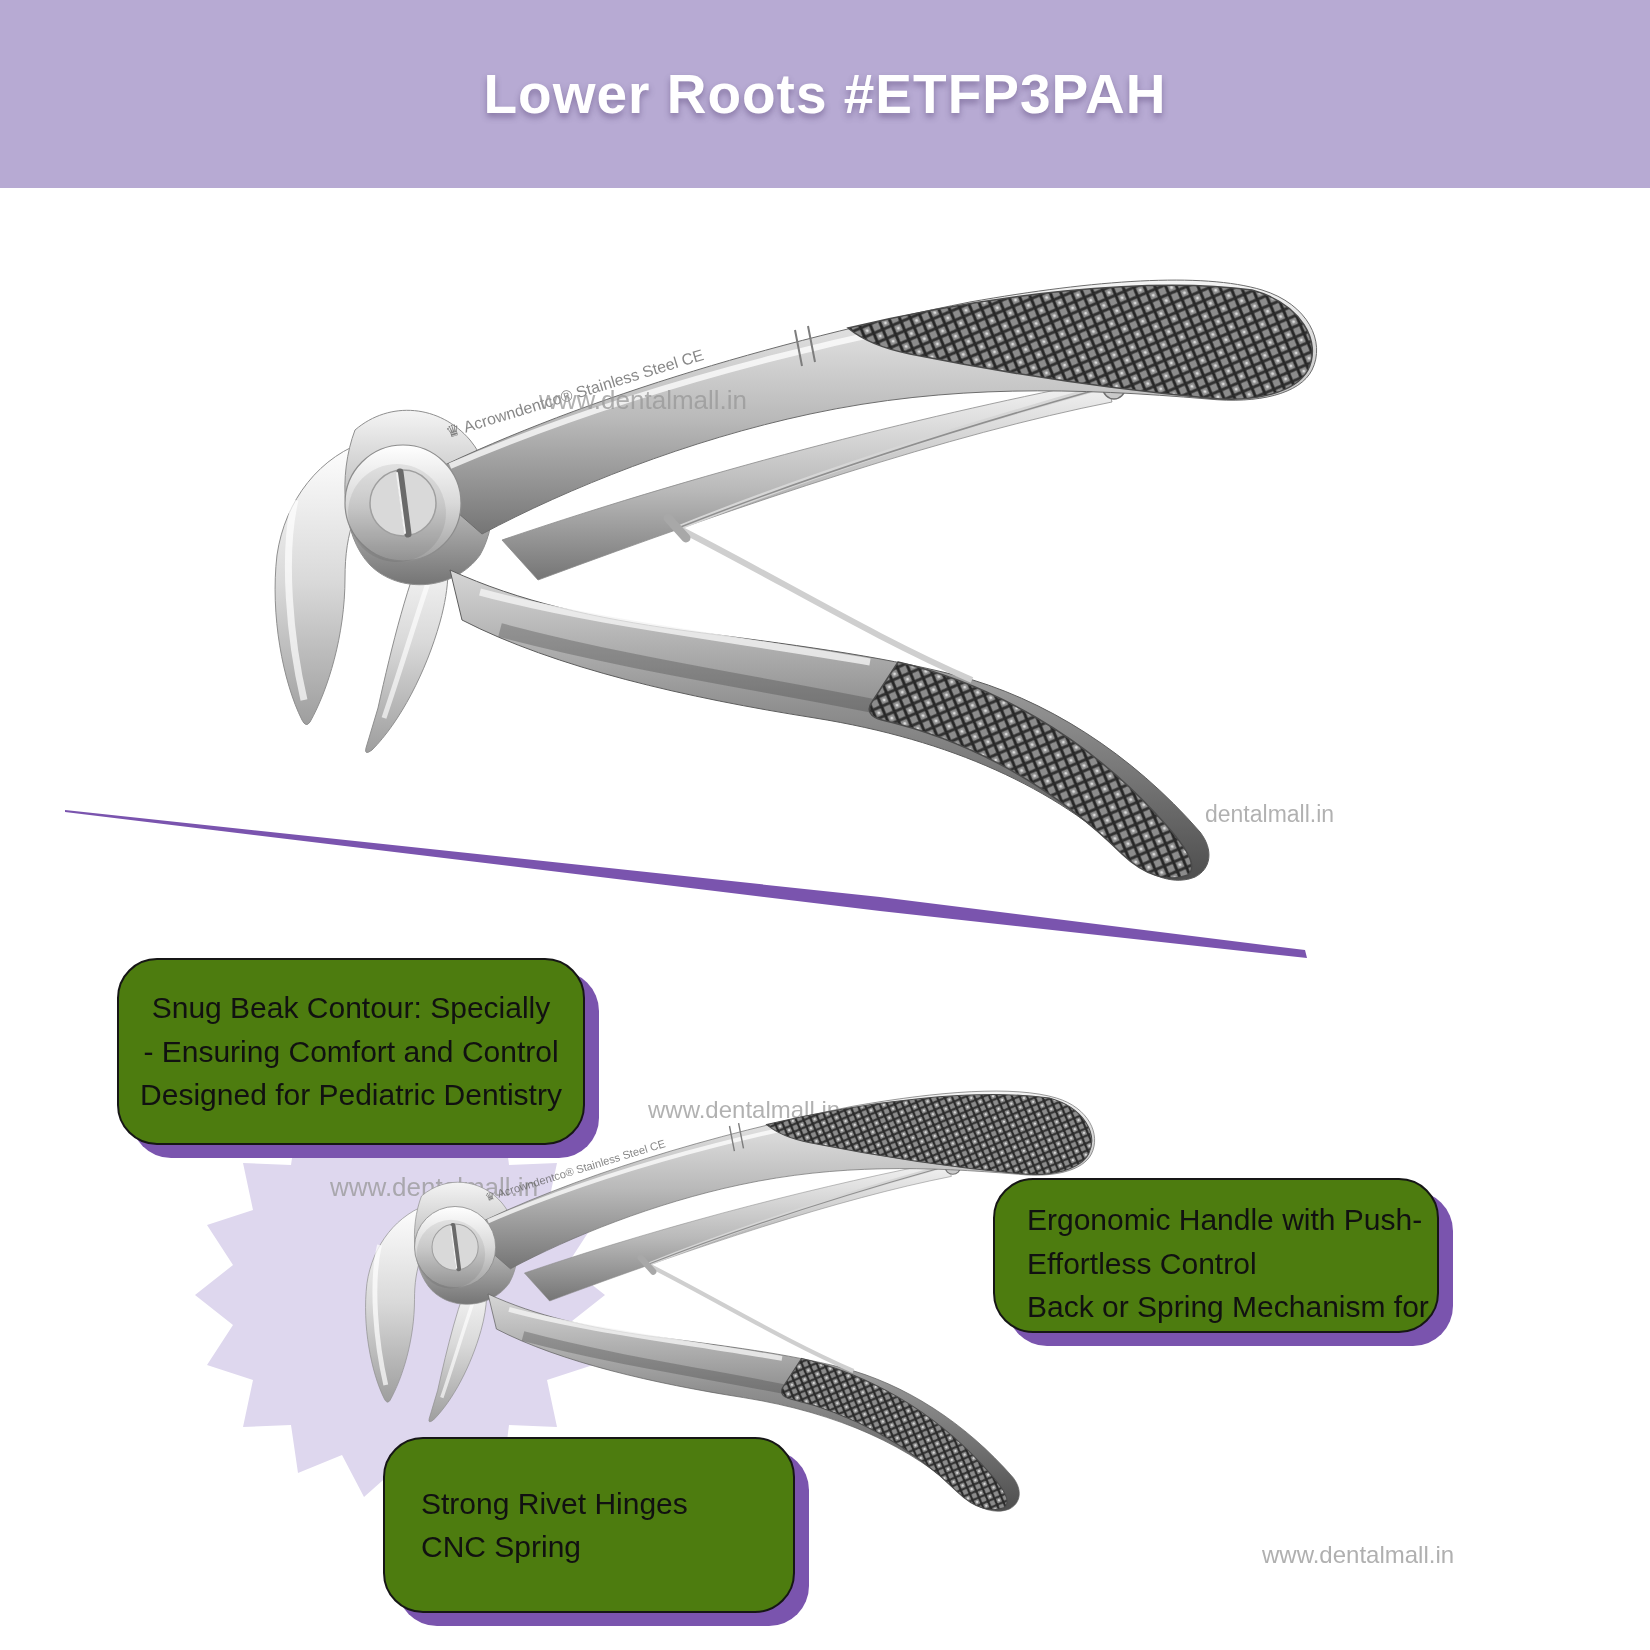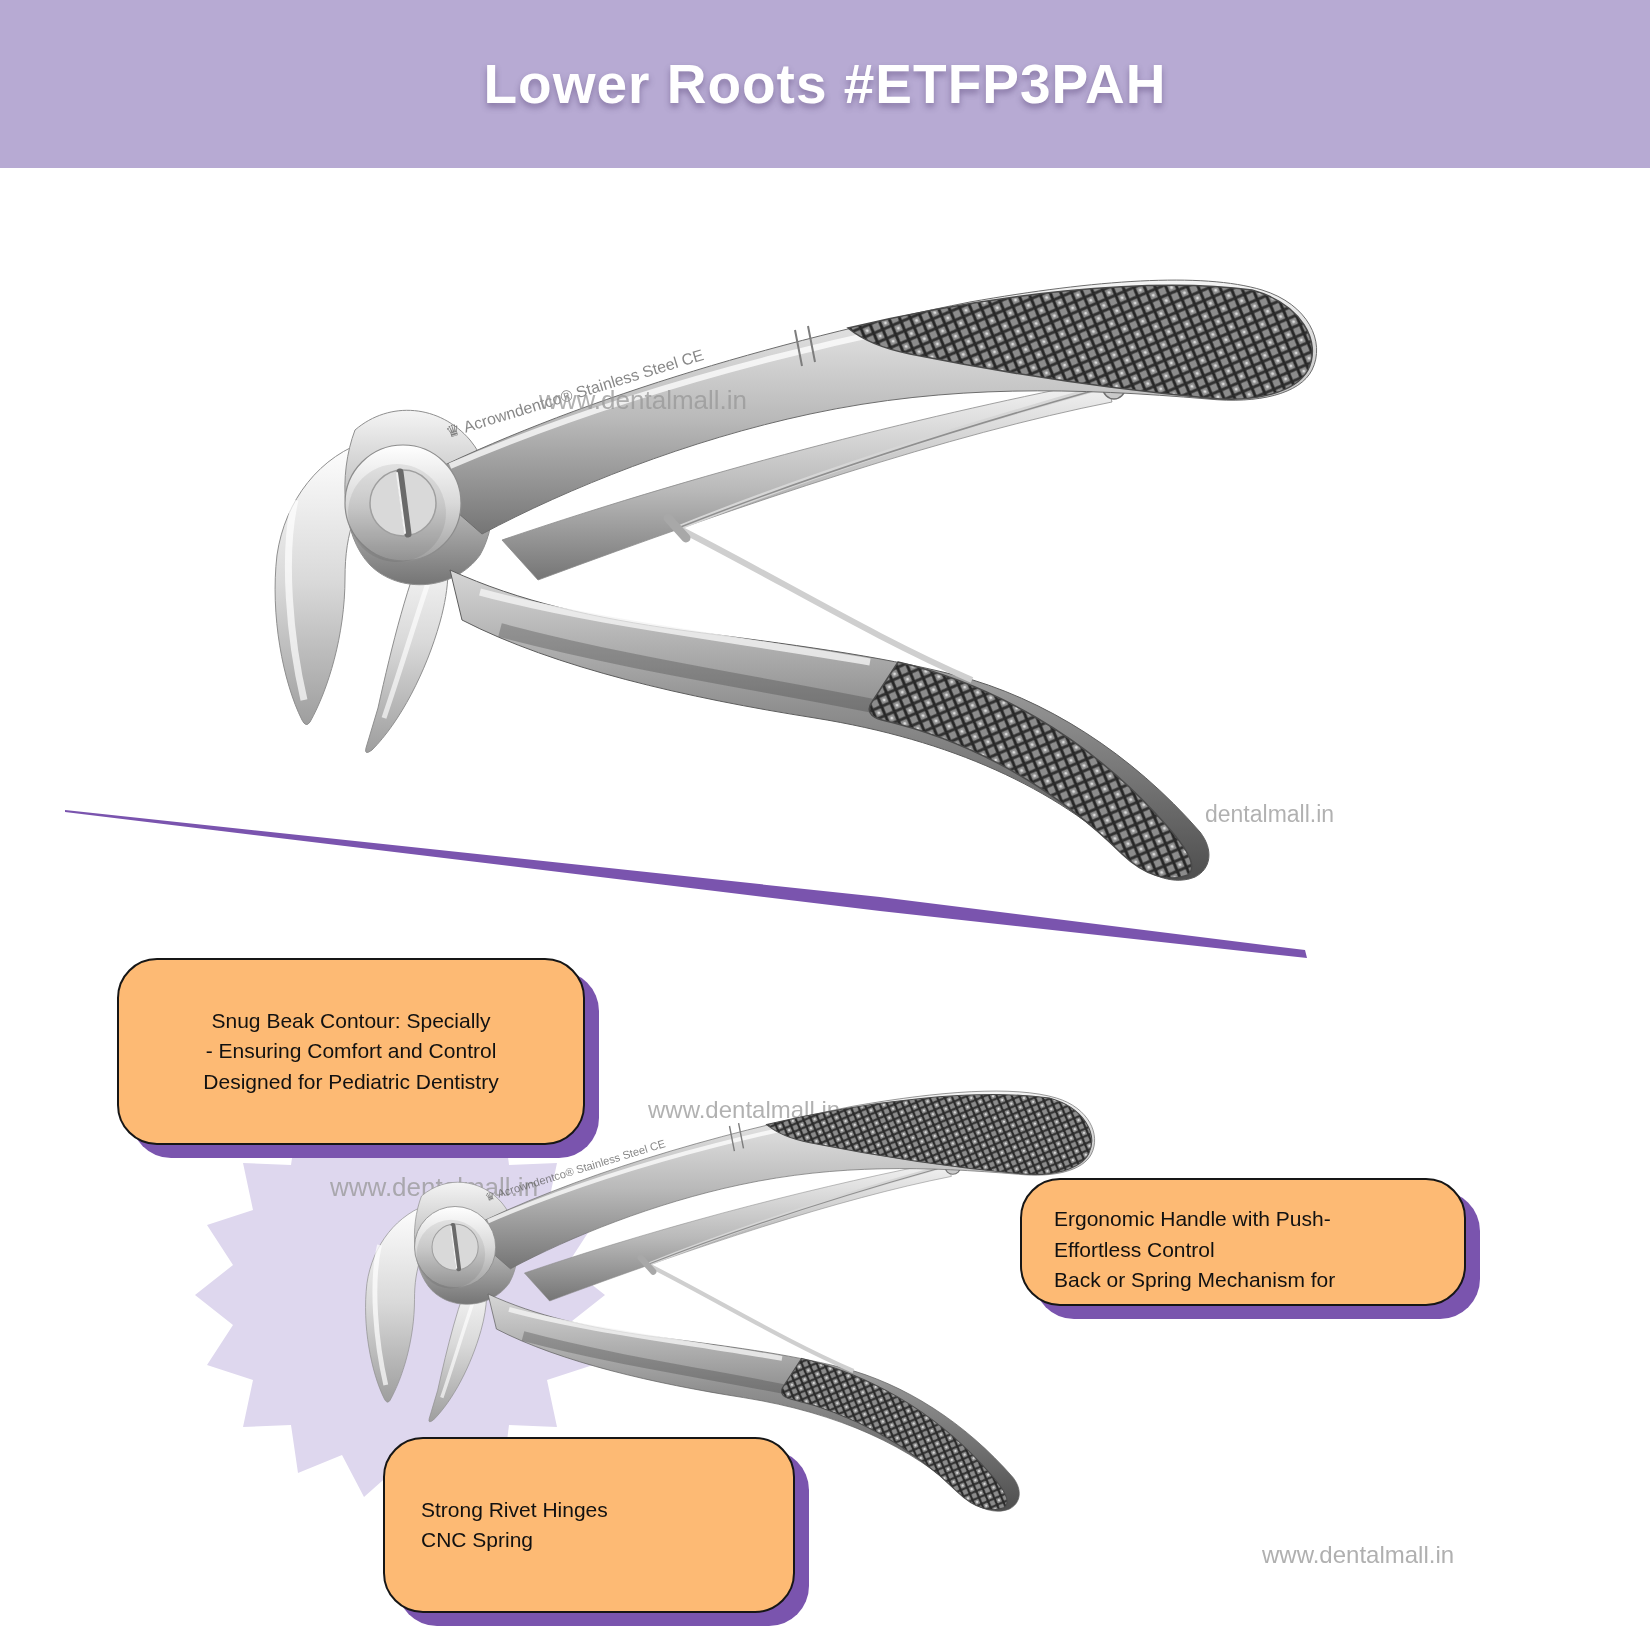--- a/index.html
+++ b/index.html
@@ -2,38 +2,38 @@
 <html><head>
 <meta charset="utf-8">
 <style>
   html,body{margin:0;padding:0;background:#ffffff;}
   .canvas{
     position:relative;width:1650px;height:1650px;overflow:hidden;
     background:#ffffff;font-family:"Liberation Sans",sans-serif;
   }
   
   .header{
-    position:absolute;left:0;top:0;width:1650px;height:168px;
+    position:absolute;left:0;top:0;width:1650px;height:188px;
     background:#b7aad3;display:flex;align-items:center;justify-content:center;
   }
   .header h1{
     margin:0;color:#ffffff;font-size:55px;font-weight:800;letter-spacing:1px;
     text-shadow:0 4px 6px rgba(80,60,110,.45);
   }
   
   .art{position:absolute;left:0;top:0;width:1650px;height:1650px;}
   
   .callout{
-    position:absolute;background:#fdba74;border:2.5px solid #161616;border-radius:40px;
-    box-shadow:14px 13px 0 0 #7a54ae;color:#111111;font-size:21px;line-height:1.45;
+    position:absolute;background:#4d7c0f;border:2.5px solid #161616;border-radius:40px;
+    box-shadow:14px 13px 0 0 #7a54ae;color:#111111;font-size:30px;line-height:1.45;
     display:flex;flex-direction:column;justify-content:center;box-sizing:border-box;
   }
   .callout span{display:block;white-space:nowrap;}
   .callout-1{left:117px;top:958px;width:468px;height:187px;text-align:center;padding:0 16px;}
-  .callout-2{left:1020px;top:1178px;width:446px;height:128px;text-align:left;padding:16px 0 0 32px;}
+  .callout-2{left:993px;top:1178px;width:446px;height:155px;text-align:left;padding:16px 0 0 32px;}
   .callout-3{left:383px;top:1437px;width:412px;height:176px;text-align:left;padding:0 0 0 36px;}
   .wm{fill:#989898;opacity:.75;font-family:"Liberation Sans",sans-serif;}
 </style>
 </head>
 <body>
 
 <div class="canvas">
 
   <svg class="art" viewBox="0 0 1650 1650" xmlns="http://www.w3.org/2000/svg">
     <defs>

